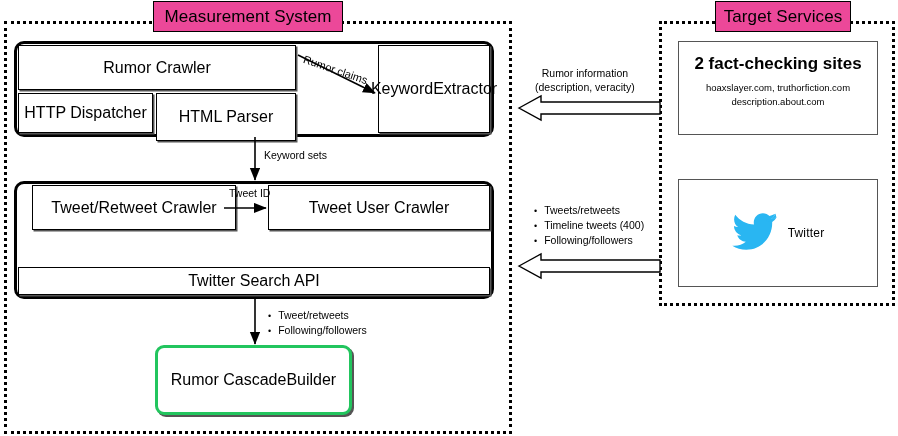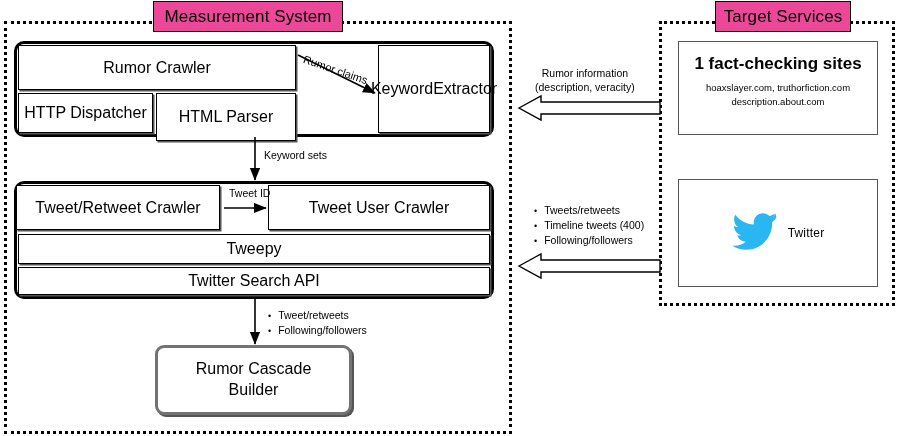--- a/index.html
+++ b/index.html
@@ -72,35 +72,35 @@
   }
 
   #rumor-crawler-box   { left: 18px; top: 45px; width: 278px; height: 45px; }
   #http-dispatcher-box { left: 18px; top: 93px; width: 135px; height: 40px; }
   #html-parser-box     { left: 156px; top: 93px; width: 140px; height: 48px; }
   #keyword-extractor-box {
     left: 378px; top: 45px; width: 112px; height: 88px;
     line-height: 1.25;
   }
 
-  #tweet-retweet-box { left: 16px; top: 185px; width: 204px; height: 45px; }
+  #tweet-retweet-box { left: 32px; top: 185px; width: 204px; height: 45px; }
   #tweet-user-box    { left: 268px; top: 185px; width: 222px; height: 45px; }
   #tweepy-box        { left: 18px; top: 234px; width: 472px; height: 30px; }
   #twitter-api-box   { left: 18px; top: 267px; width: 472px; height: 28px; }
 
   
   #rumor-cascade-box {
     position: absolute;
     left: 155px; top: 345px; width: 197px; height: 70px;
-    border: 3px solid #737373;
+    border: 3px solid #22c55e;
     border-radius: 9px;
     background: #fff;
     box-sizing: border-box;
     display: flex;
-    flex-direction: column;
+    flex-direction: row;
     align-items: center;
     justify-content: center;
     text-align: center;
     font-size: 16px;
     line-height: 1.3;
     box-shadow: 2px 2px 0 #555;
   }
 
   
   .svc-box {
@@ -178,30 +178,29 @@
   <div class="box" id="http-dispatcher-box">HTTP Dispatcher</div>
   <div class="box" id="html-parser-box">HTML Parser</div>
   <div class="box" id="keyword-extractor-box">
     <span>Keyword</span>
     <span>Extractor</span>
   </div>
 
   <div class="group-round" id="tweet-group"></div>
   <div class="box" id="tweet-retweet-box">Tweet/Retweet Crawler</div>
   <div class="box" id="tweet-user-box">Tweet User Crawler</div>
-  <div class="box" id="tweepy-box">Tweepy</div>
   <div class="box" id="twitter-api-box">Twitter Search API</div>
 
   <div id="rumor-cascade-box">
     <span>Rumor Cascade</span>
     <span>Builder</span>
   </div>
 
   <div class="svc-box" id="factcheck-box">
-    <div id="factcheck-title">1 fact-checking sites</div>
+    <div id="factcheck-title">2 fact-checking sites</div>
     <div id="factcheck-sites">
       <div>hoaxslayer.com, truthorfiction.com</div>
       <div>description.about.com</div>
     </div>
   </div>
 
   <div class="svc-box" id="twitter-box">
     <div id="twitter-inner">
       <span>
         <svg width="46" height="38" viewBox="0 0 48 40" aria-hidden="true">

